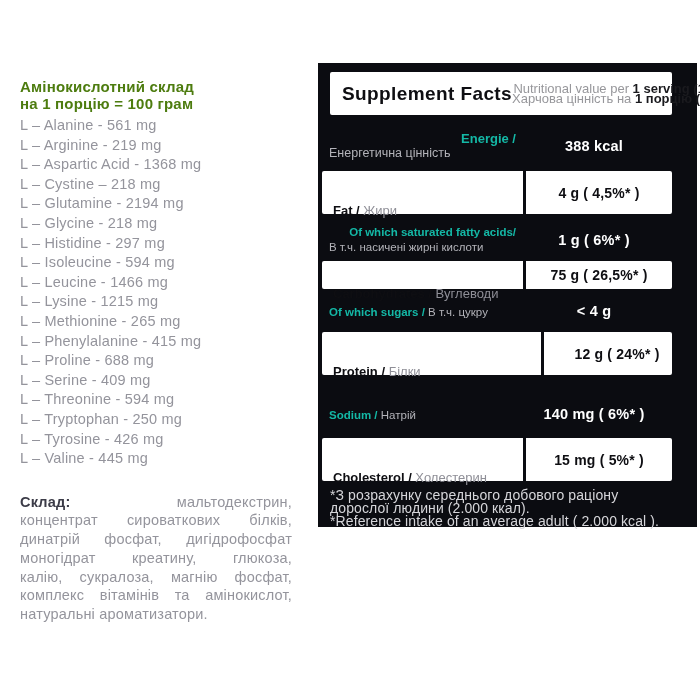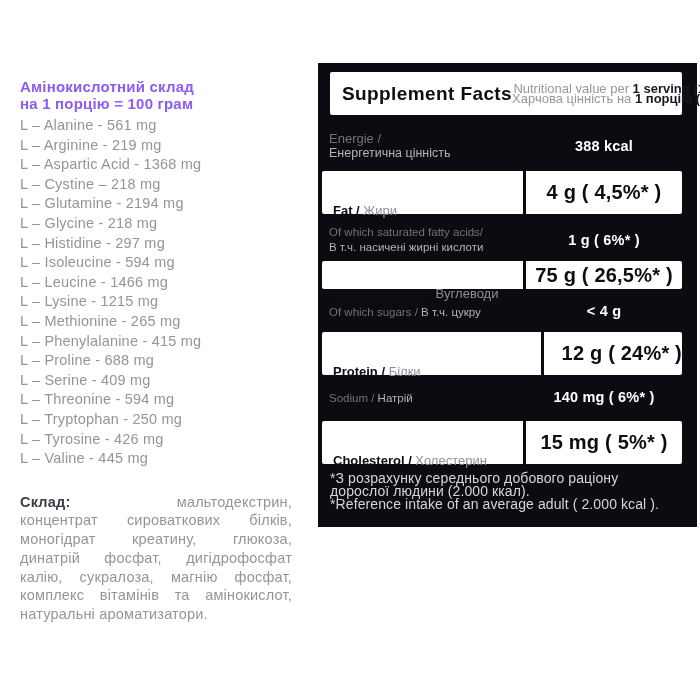--- a/index.html
+++ b/index.html
@@ -1,58 +1,58 @@
 <!DOCTYPE html>
 <html><head>
 <meta charset="utf-8">
 <style>
   html,body{margin:0;padding:0;background:#ffffff;}
   .canvas{position:relative;width:700px;height:700px;background:#ffffff;overflow:hidden;
           font-family:"Liberation Sans", sans-serif;}
 
   
   .left-col{position:absolute;left:20px;top:78px;width:278px;}
-  .left-heading{font-size:15px;font-weight:bold;color:#8b5cf6;line-height:17px;letter-spacing:0.2px;}
+  .left-heading{font-size:15px;font-weight:bold;color:#4d7c0f;line-height:17px;letter-spacing:0.2px;}
   .amino-list{margin-top:4px;}
   .amino-item{font-size:14.5px;color:#94949c;line-height:19.6px;letter-spacing:0.2px;white-space:nowrap;}
   .composition{margin-top:24px;width:272px;font-size:14.5px;line-height:18.7px;color:#94949c;letter-spacing:0.2px;}
   .comp-line{text-align:justify;text-align-last:justify;}
   .comp-line.last{text-align-last:left;}
   .comp-label{font-weight:bold;color:#3c3c48;}
 
   
   .panel{position:absolute;left:318px;top:63px;width:379px;height:464px;background:#0b0c11;
-         box-sizing:border-box;padding:9px 15px 0 4px;}
+         box-sizing:border-box;padding:9px 25px 0 4px;}
   .header-box{margin-left:8px;height:43px;background:#ffffff;border-radius:2px;
               display:flex;align-items:center;justify-content:space-between;padding:0 8px 0 12px;}
   .facts-title{font-size:19px;font-weight:bold;letter-spacing:0.4px;color:#0e0e12;white-space:nowrap;}
   .facts-subtitle{text-align:right;font-size:13px;line-height:10px;color:#97979b;white-space:nowrap;}
   .facts-subtitle b{color:#1a1a1e;}
 
   .frow{display:flex;align-items:center;}
   .frow.light{background:#ffffff;border-radius:2px;}
   .facts-rows .frow:nth-child(1){margin-top:12px;height:38px;}
   .facts-rows .frow:nth-child(2){margin-top:6px;height:43px;}
   .facts-rows .frow:nth-child(3){margin-top:7px;height:38px;}
   .facts-rows .frow:nth-child(4){margin-top:2px;height:28px;}
   .facts-rows .frow:nth-child(5){margin-top:7px;height:30px;}
   .facts-rows .frow:nth-child(6){margin-top:6px;height:43px;gap:18px;}
-  .facts-rows .frow:nth-child(7){margin-top:7px;height:30px;}
+  .facts-rows .frow:nth-child(7){margin-top:24px;height:30px;}
   .facts-rows .frow:nth-child(8){margin-top:9px;height:43px;}
 
   .fdiv{display:none;}
   .light .fdiv{display:block;width:3px;align-self:stretch;background:#0b0c11;}
   .light .flabel{width:201px;padding-left:11px;box-sizing:border-box;margin-top:35px;}
-  .light .fvalue{flex:1;text-align:center;font-weight:bold;font-size:20px;color:#0e0e12;letter-spacing:0.2px;white-space:nowrap;}
+  .light .fvalue{flex:1;text-align:center;font-weight:bold;font-size:14px;color:#0e0e12;letter-spacing:0.2px;white-space:nowrap;}
   .dark .flabel{flex:1;padding-left:7px;}
   .dark .fvalue{width:156px;text-align:center;font-weight:bold;font-size:14.5px;color:#ffffff;letter-spacing:0.2px;white-space:nowrap;}
 
   .light .len,.light .lsep{font-weight:bold;font-size:13px;color:#0e0e12;}
   .light .lua{font-size:13px;color:#8f8f97;}
-  .dark .len,.dark .lsep{font-weight:normal;font-size:11.5px;color:#737373;}
+  .dark .len,.dark .lsep{font-weight:bold;font-size:11.5px;color:#14b8a6;text-align:right;}
   .dark .lua{font-size:11.5px;color:#b3b3b9;}
   .dark.lg .len{font-size:13px;}
   .dark.lg .lua{font-size:12.5px;}
   .stacked .len,.stacked .lua{display:block;line-height:15px;white-space:nowrap;}
 
   .footnotes{margin:8px 2px 0 8px;font-size:14px;line-height:13px;color:#d6d6da;letter-spacing:0.1px;}
 </style>
 </head>
 <body>
 
@@ -101,23 +101,23 @@
   <div class="amino-item">L – Valine - 445 mg</div>
 </div>
     <div class="composition">
       <div class="comp-line">
         <span class="comp-label">Склад:</span>
         <span>мальтодекстрин,</span>
       </div>
       <div>
   <div class="comp-line">концентрат сироваткових білків,</div>
 
+  <div class="comp-line">динатрій фосфат, дигідрофосфат</div>
+
   <div class="comp-line">моногідрат креатину, глюкоза,</div>
-
-  <div class="comp-line">динатрій фосфат, дигідрофосфат</div>
 
   <div class="comp-line">калію, сукралоза, магнію фосфат,</div>
 
   <div class="comp-line">комплекс вітамінів та амінокислот,</div>
 </div>
       <div class="comp-line last">натуральні ароматизатори.</div>
     </div>
   </div>
 
   <div class="panel">

